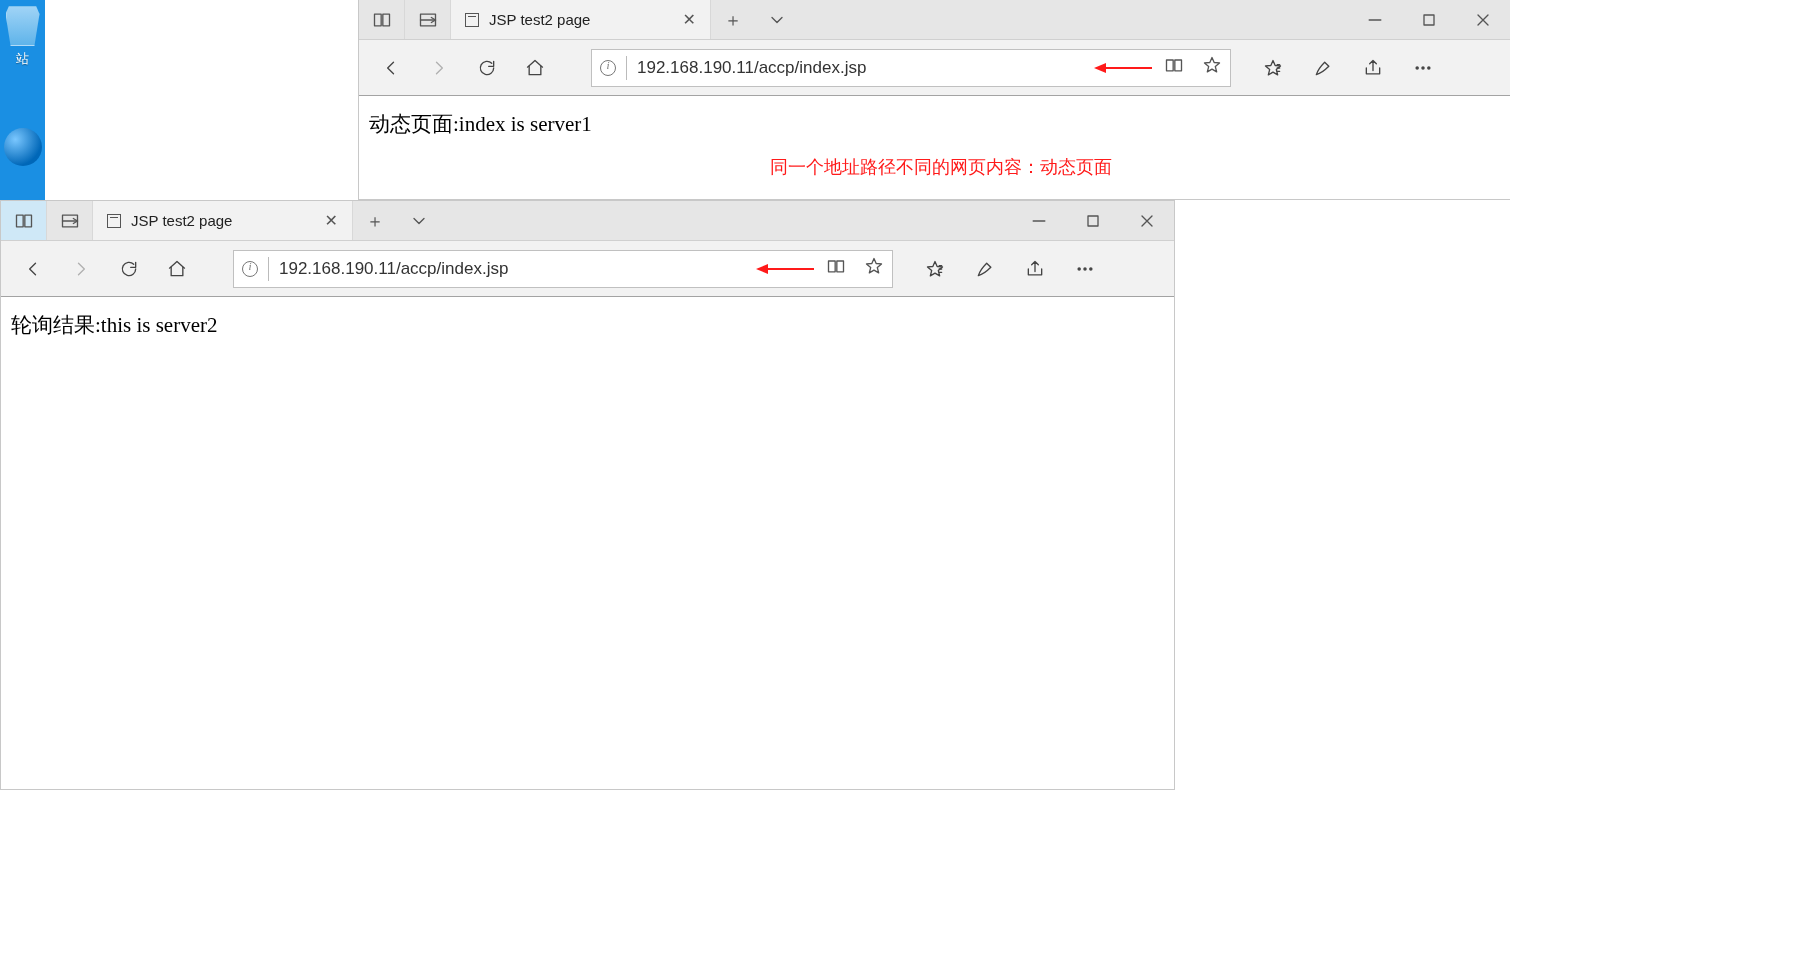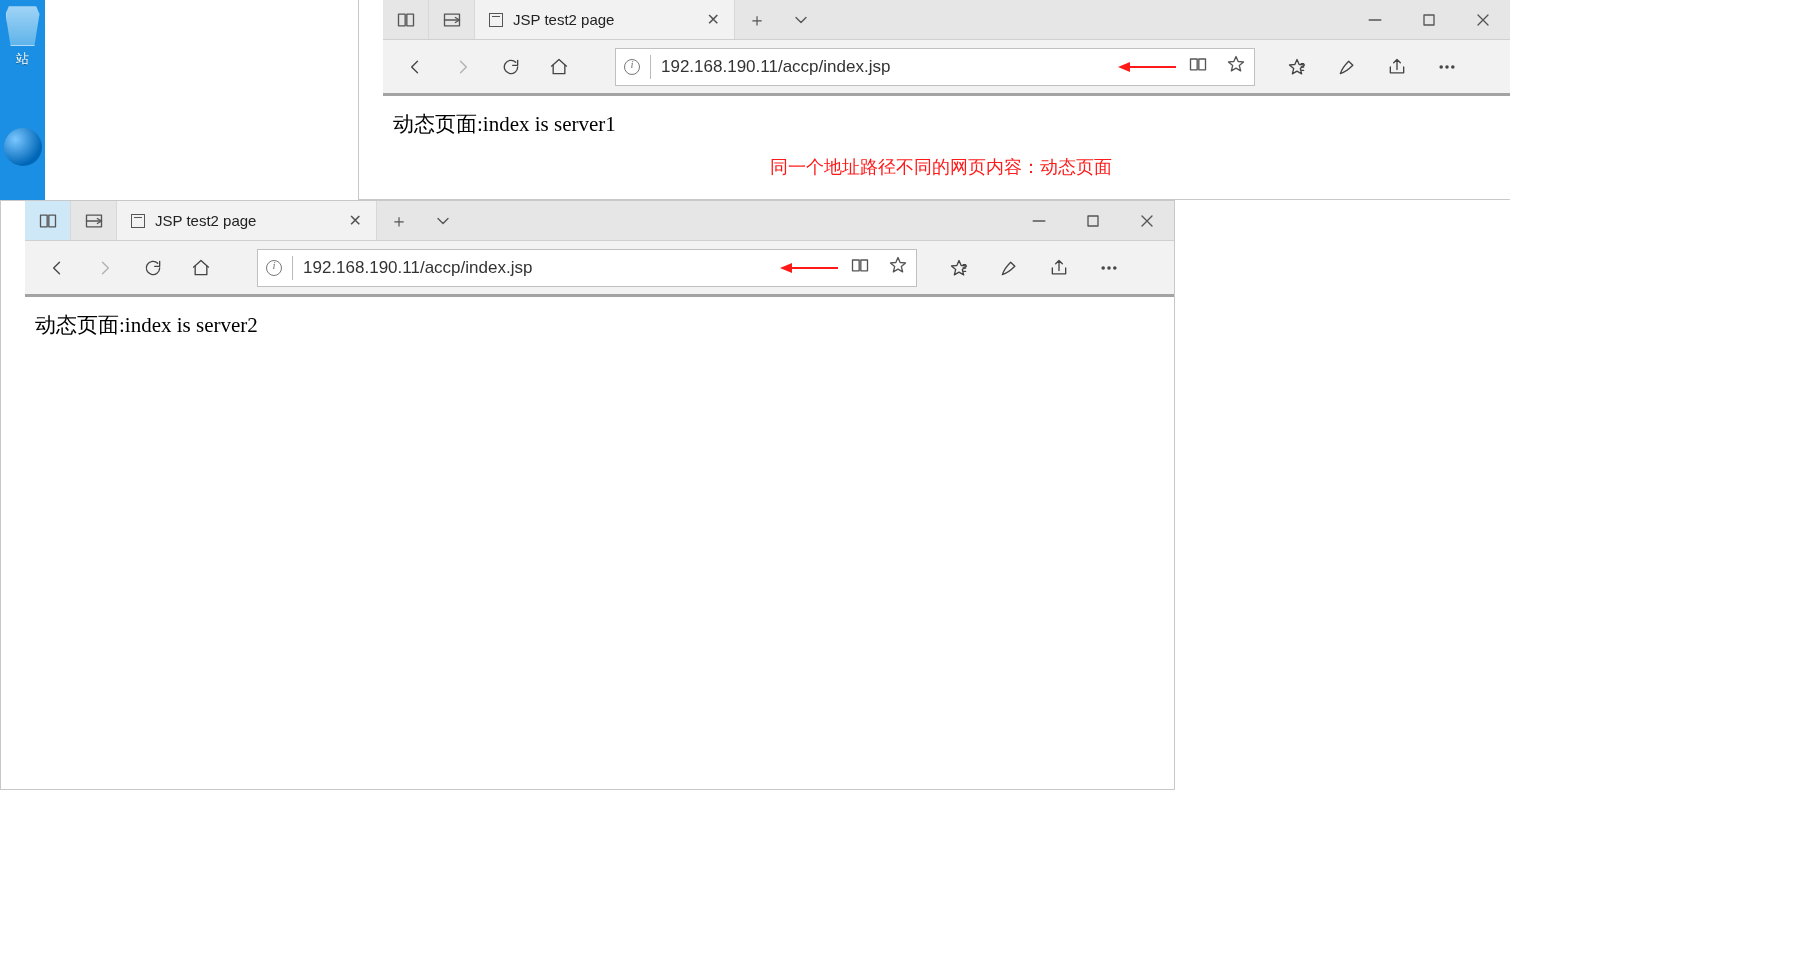--- a/index.html
+++ b/index.html
@@ -38,21 +38,20 @@
     margin-left: auto; margin-right: auto;
   }
 
   
   .edge-window {
     position: absolute;
     background: #ffffff;
     border: 1px solid #c8c8c8;
     display: flex;
     flex-direction: column;
-    padding-left: 24px;
   }
   .tabbar {
     height: 40px;
     background: #e6e6e6;
     display: flex;
     align-items: stretch;
     border-bottom: 1px solid #d0d0d0;
   }
   .tab-aside {
     width: 46px;
@@ -108,21 +107,21 @@
     align-items: center;
     justify-content: center;
     color: #555;
     font-size: 14px;
   }
 
   
   .navbar {
     height: 56px;
     background: #f2f2f2;
-    border-bottom: 3px solid #a3a3a3;
+    border-bottom: 1px solid #a3a3a3;
     display: flex;
     align-items: center;
     padding: 0 10px;
     gap: 4px;
   }
   .nav-btn {
     width: 44px; height: 44px;
     display: flex; align-items: center; justify-content: center;
     color: #444;
   }
@@ -452,15 +451,15 @@
           <svg class="ico" viewBox="0 0 24 24">
             <circle cx="5" cy="12" r="1.3" fill="currentColor"></circle>
             <circle cx="12" cy="12" r="1.3" fill="currentColor"></circle>
             <circle cx="19" cy="12" r="1.3" fill="currentColor"></circle>
           </svg>
         </div>
     </div>
   </div>
 
   <div class="page">
-    <span>动态页面:index is server2</span>
+    <span>轮询结果:this is server2</span>
   </div>
 </div>
 
 </body></html>

